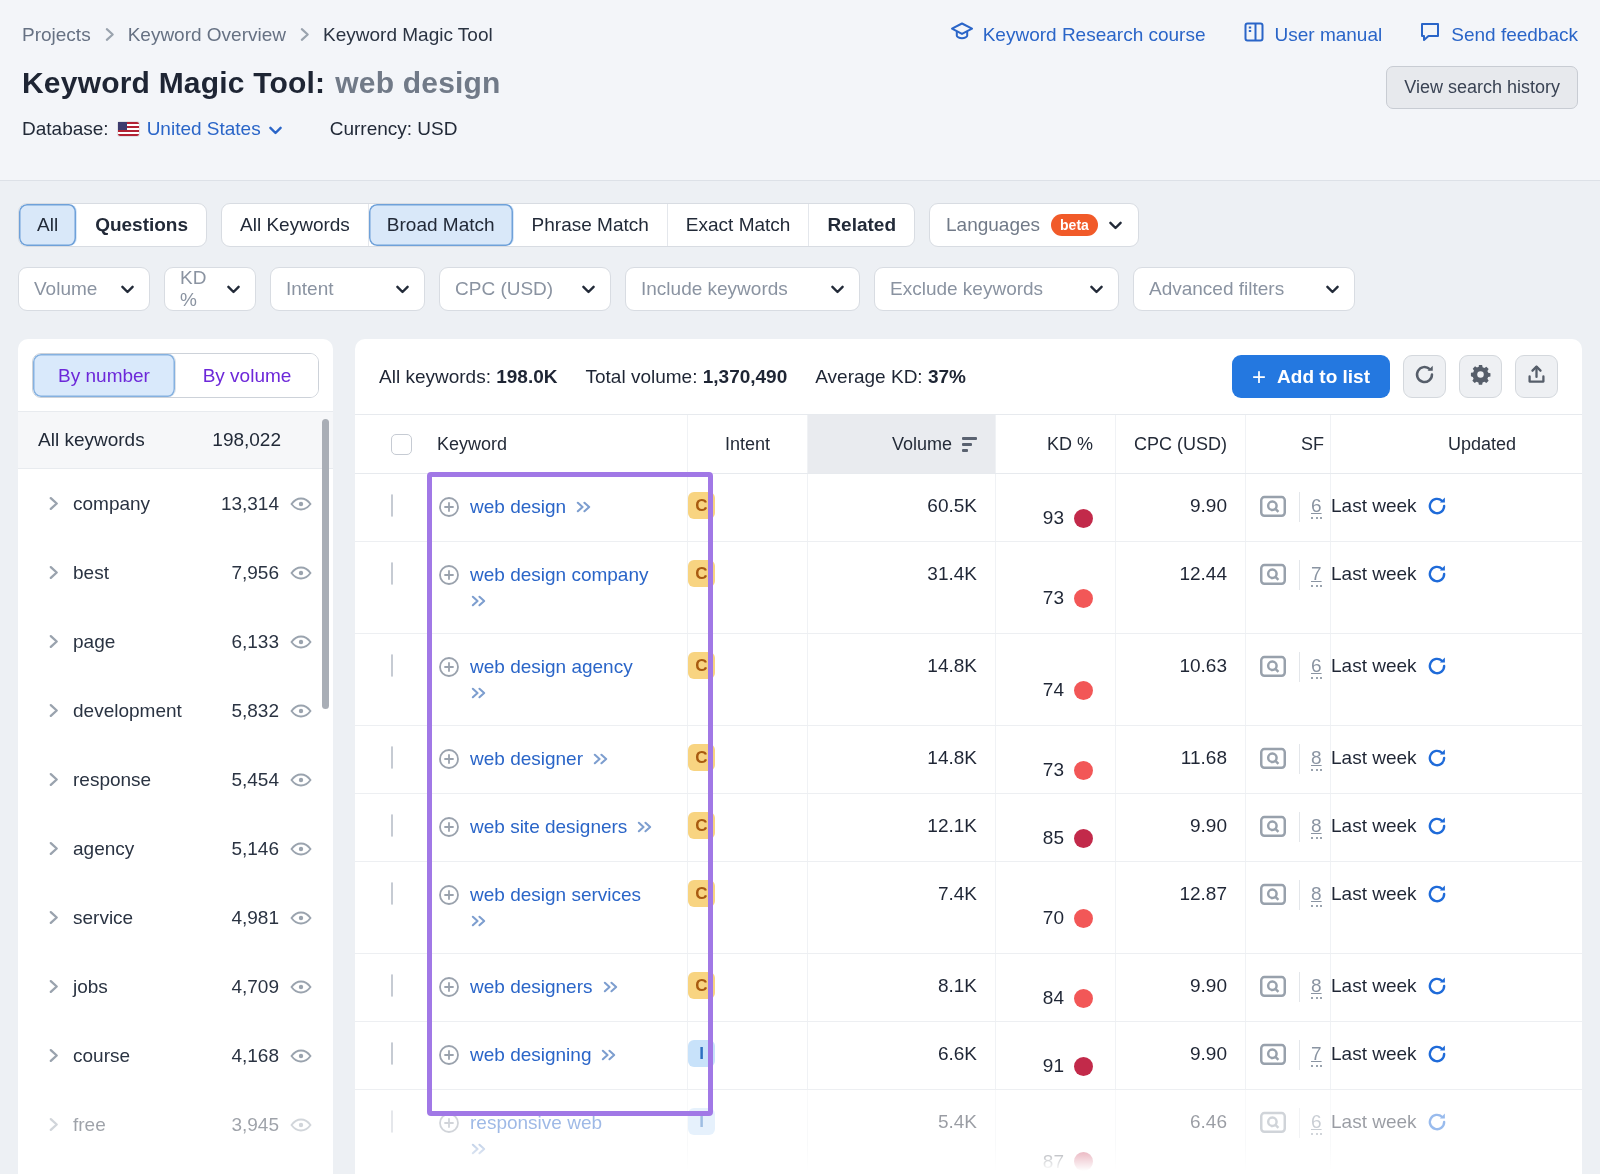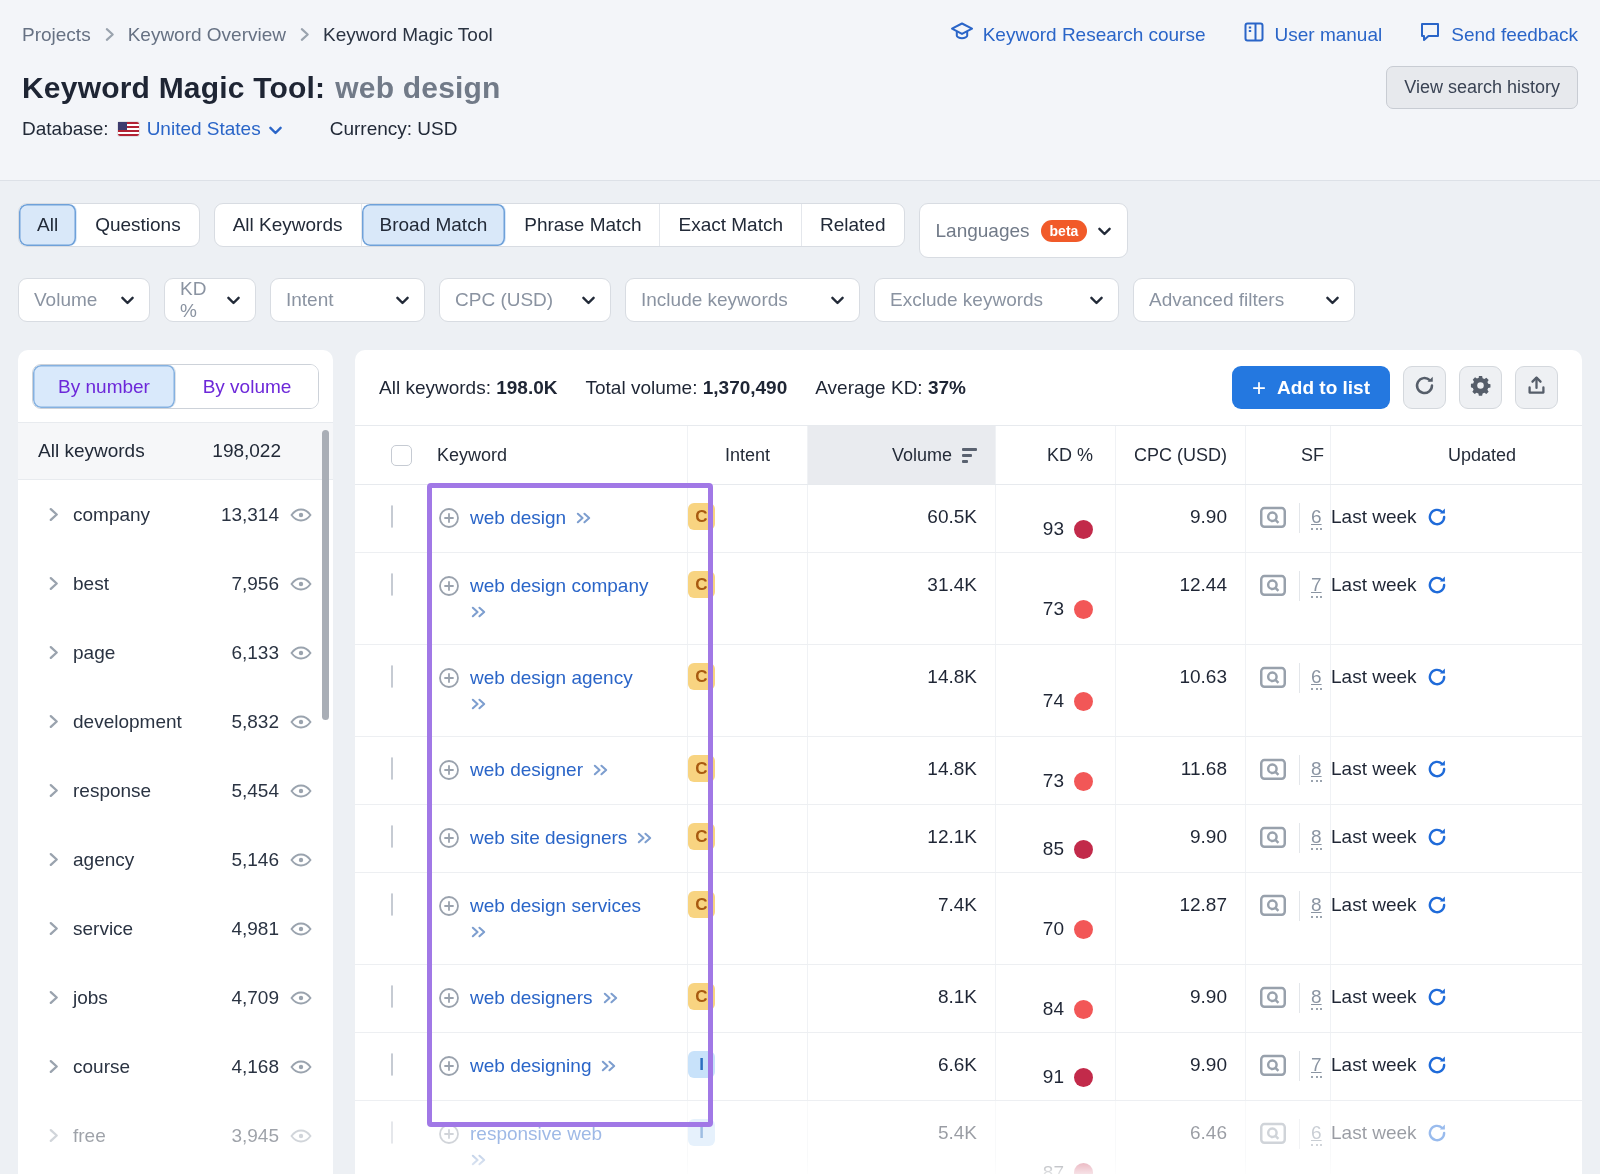--- a/index.html
+++ b/index.html
@@ -8,39 +8,39 @@
 
   
   .page-header { background:#f3f5f9; padding:20px 22px 0 22px; height:181px; border-bottom:1px solid #dde1e7; }
   .crumb-row { display:flex; justify-content:space-between; align-items:center; }
   .breadcrumb { display:flex; align-items:center; font-size:19px; color:#667183; }
   .breadcrumb .crumb { cursor:pointer; }
   .breadcrumb .crumb.current { color:#2a3342; }
   .crumb-sep { margin:0 13px; color:#9aa3ae; display:flex; }
   .header-links { display:flex; align-items:center; gap:36px; }
   .hlink { display:flex; align-items:center; gap:9px; color:#2a65c8; font-size:19px; cursor:pointer; }
-  .title-row { display:flex; justify-content:space-between; align-items:center; margin-top:17px; }
+  .title-row { display:flex; justify-content:space-between; align-items:flex-start; margin-top:17px; }
   .page-title { font-size:30px; font-weight:700; color:#1e2534; letter-spacing:.2px; }
   .page-title .query { color:#717a88; margin-left:10px; }
   .vsh-btn { background:#e7e9ed; border:1px solid #c8ccd3; border-radius:7px; padding:10px 17px; font-size:18px; color:#3a4354; font-family:inherit; cursor:pointer; }
   .meta-row { display:flex; align-items:center; margin-top:9px; font-size:19px; }
   .db-select { display:flex; align-items:center; gap:8px; color:#2a65c8; margin-left:9px; cursor:pointer; }
   .us-flag { width:21px; height:14px; border-radius:2px; position:relative; display:inline-block;
     background:repeating-linear-gradient(#b22234 0 2px, #fff 2px 4px); box-shadow:0 0 0 1px rgba(0,0,0,.08); }
   .us-flag::after { content:""; position:absolute; left:0; top:0; width:9px; height:8px; background:#3c3b6e; }
   .currency { margin-left:48px; }
 
   
   .content { padding:22px 18px 0 18px; }
   .tabs-row { display:flex; gap:14px; }
   .seg-group { display:inline-flex; background:#fff; border:1px solid #d8dce2; border-radius:9px; height:44px; align-items:stretch; }
   .seg { padding:0 18px; display:flex; align-items:center; font-size:19px; color:#222a38; border-right:1px solid #e4e7ec; cursor:pointer; }
-  .seg:last-child { border-right:none; }
+  .seg:last-child { border-right:none;font-weight:bold; }
   .seg.selected { background:#d9e8f9; box-shadow:inset 0 0 0 1.5px #6fa1d9; border-radius:8px; border-right-color:transparent; }
-  .lang-group { display:inline-flex; align-items:center; gap:11px; background:#fff; border:1px solid #d8dce2; border-radius:9px; height:55px; padding:0 16px; cursor:pointer; }
+  .lang-group { display:inline-flex; align-items:center; gap:11px; background:#fff; border:1px solid #d8dce2; border-radius:9px; height:44px; padding:0 16px; cursor:pointer; }
   .lang-label { font-size:19px; color:#717a88; }
   .beta-badge { background:#f15a29; color:#fff; font-size:14px; font-weight:700; border-radius:11px; padding:3px 9px; }
   .filters-row { display:flex; gap:14px; margin-top:20px; }
   .pill { background:#fff; border:1px solid #d8dce2; border-radius:9px; height:44px; padding:0 15px; display:flex; align-items:center; justify-content:space-between; gap:10px; font-size:19px; color:#8a93a1; cursor:pointer; }
   .pill .chev { color:#222a38; display:flex; }
   .pill:nth-child(1){ width:132px; } .pill:nth-child(2){ width:92px; } .pill:nth-child(3){ width:155px; }
   .pill:nth-child(4){ width:172px; } .pill:nth-child(5){ width:235px; } .pill:nth-child(6){ width:245px; } .pill:nth-child(7){ width:222px; }
 
   .cards { display:flex; gap:22px; margin-top:28px; height:835px; }
 

